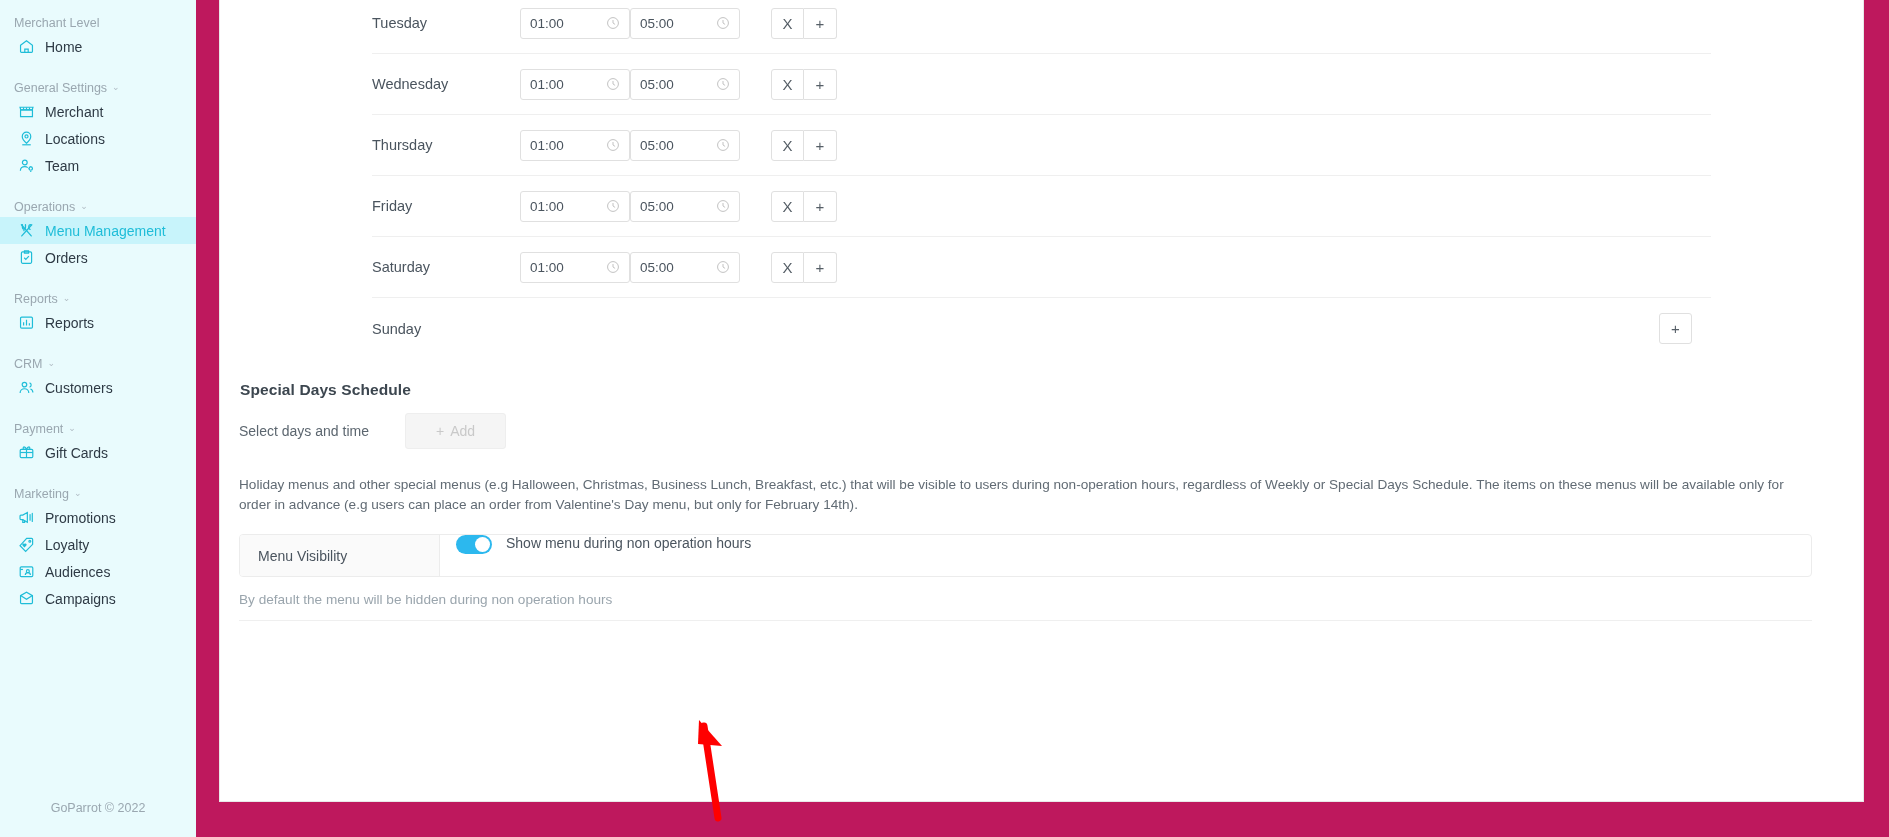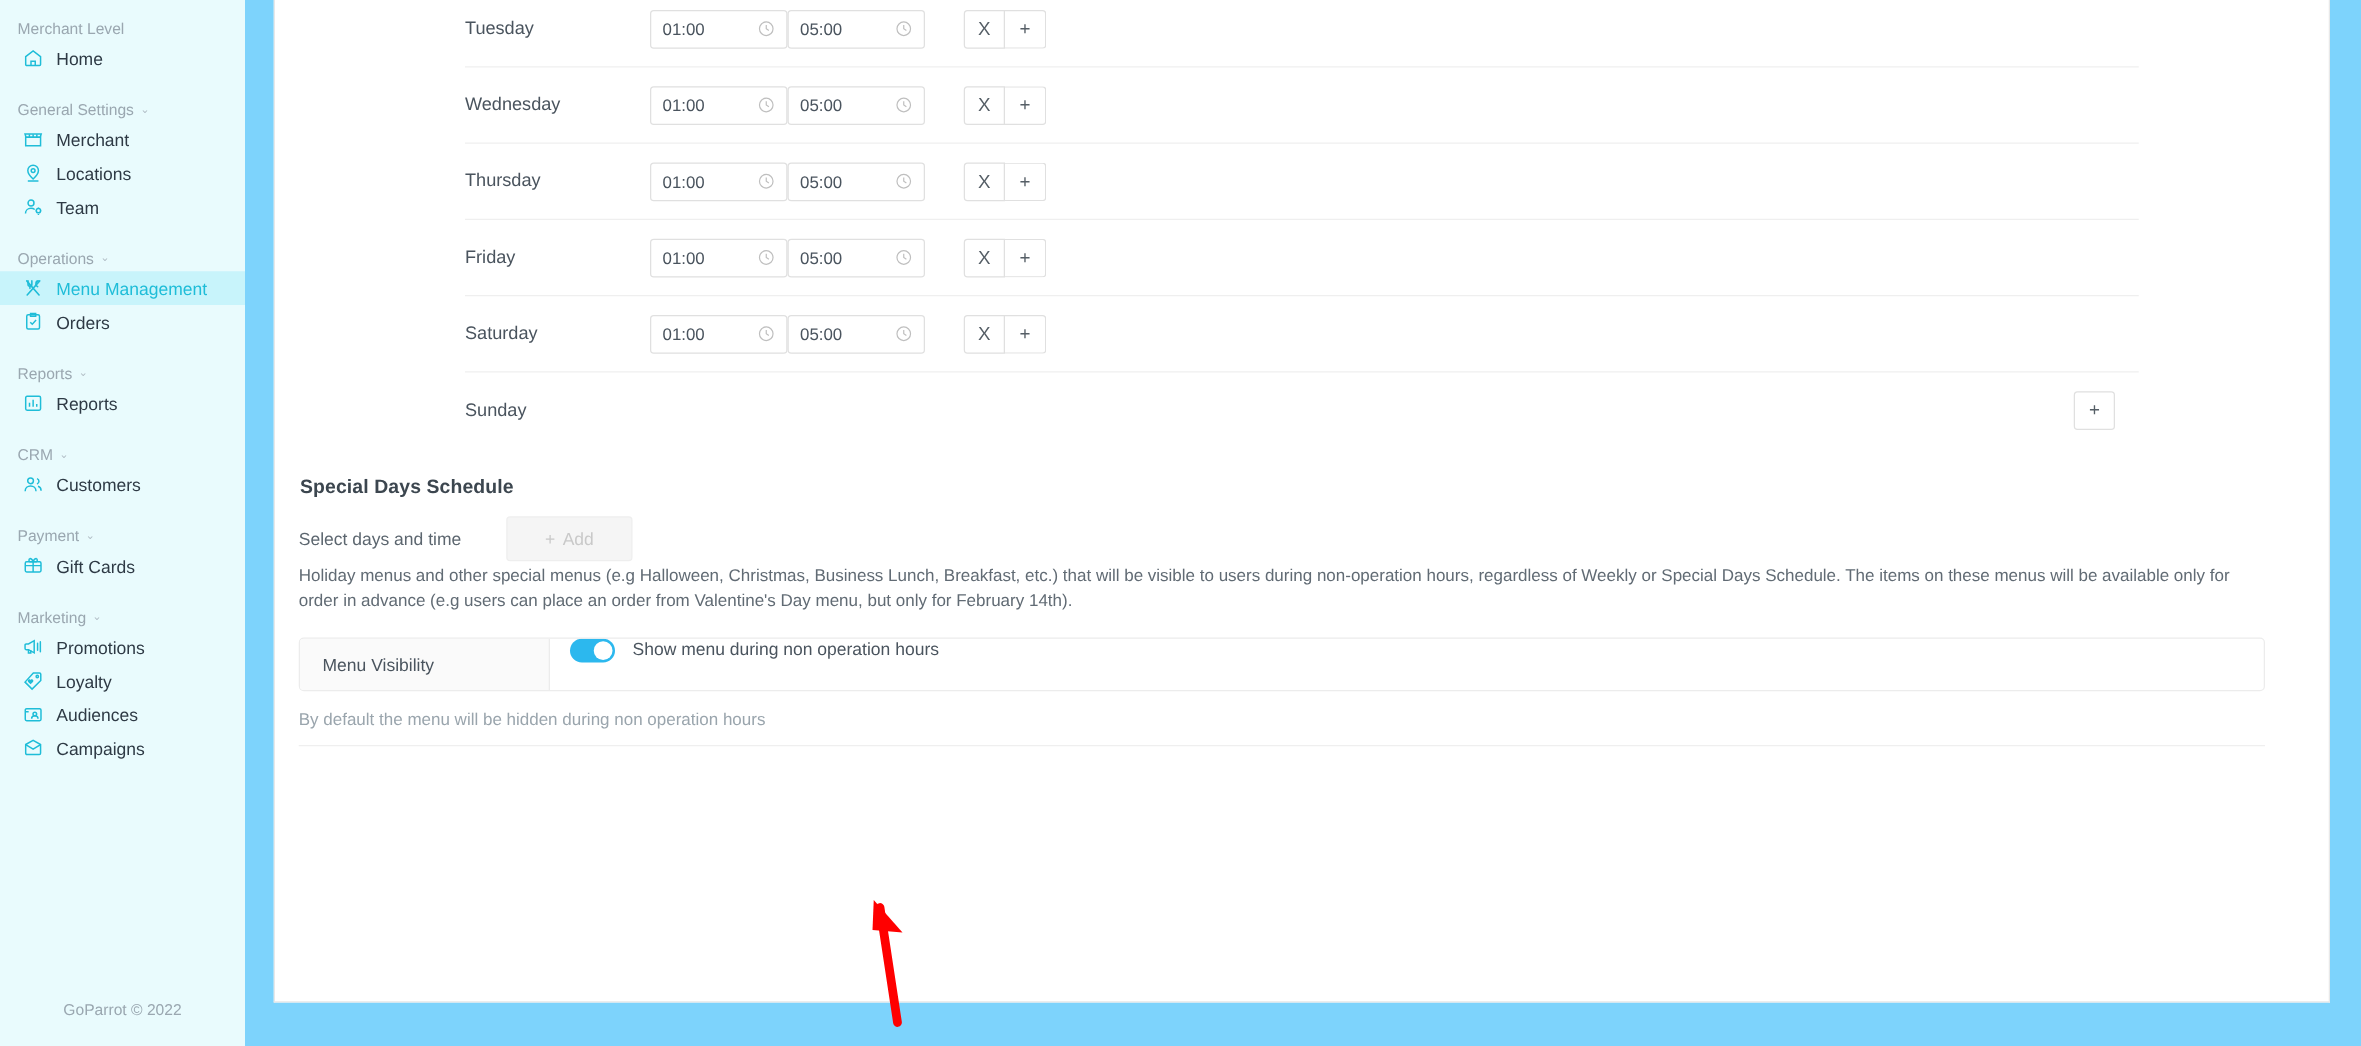--- a/index.html
+++ b/index.html
@@ -34,21 +34,21 @@
   .side-item.active { background: #c8f4fb; color: #1fbdd8; }
   .side-ico { width: 17px; height: 17px; flex: 0 0 17px; display: block; color: #1fbdd8; }
   .side-ico svg { width: 17px; height: 17px; display: block; }
   .sp-1 { height: 13px; } .sp-2 { height: 18px; }
   #brand-footer {
     position: absolute; left: 0; bottom: 22px; width: 196px;
     text-align: center; color: #9aa7b0; font-size: 12.5px;
   }
 
   
-  #main { position: relative; flex: 1; height: 837px; background: #7dd3fc; }
+  #main { position: relative; flex: 1; height: 837px; background: #be185d; }
   #card {
     position: absolute; left: 23px; top: -8px;
     width: 1645px; height: 810px;
     border: 1px solid #e8e8e8; border-top: none;
     background: #fff;
   }
   #card-inner { position: relative; padding: 0 18px; }
 
   
   .sched { margin: 0 134px 0 134px; }
@@ -121,21 +121,21 @@
   .hl-title-wrap { margin-top: 44px; display: inline-block; }
   .hl-title {
     display: inline-block;
     font-size: 15.5px; font-weight: bold; color: #3c464f;
     border: 3px solid #ff0000;
     padding: 2px 8px 3px 8px;
     line-height: 1.15;
     letter-spacing: 0.1px;
   }
   .desc {
-    margin-top: 2px;
+    margin-top: 26px;
     color: #616b74; font-size: 13.6px; line-height: 1.45;
     width: 1570px;
   }
   .vis-box {
     margin-top: 20px;
     width: 1573px; height: 43px;
     border: 1px solid #ececec; border-radius: 4px;
     display: flex; align-items: stretch; overflow: hidden;
     background: #fff;
   }

